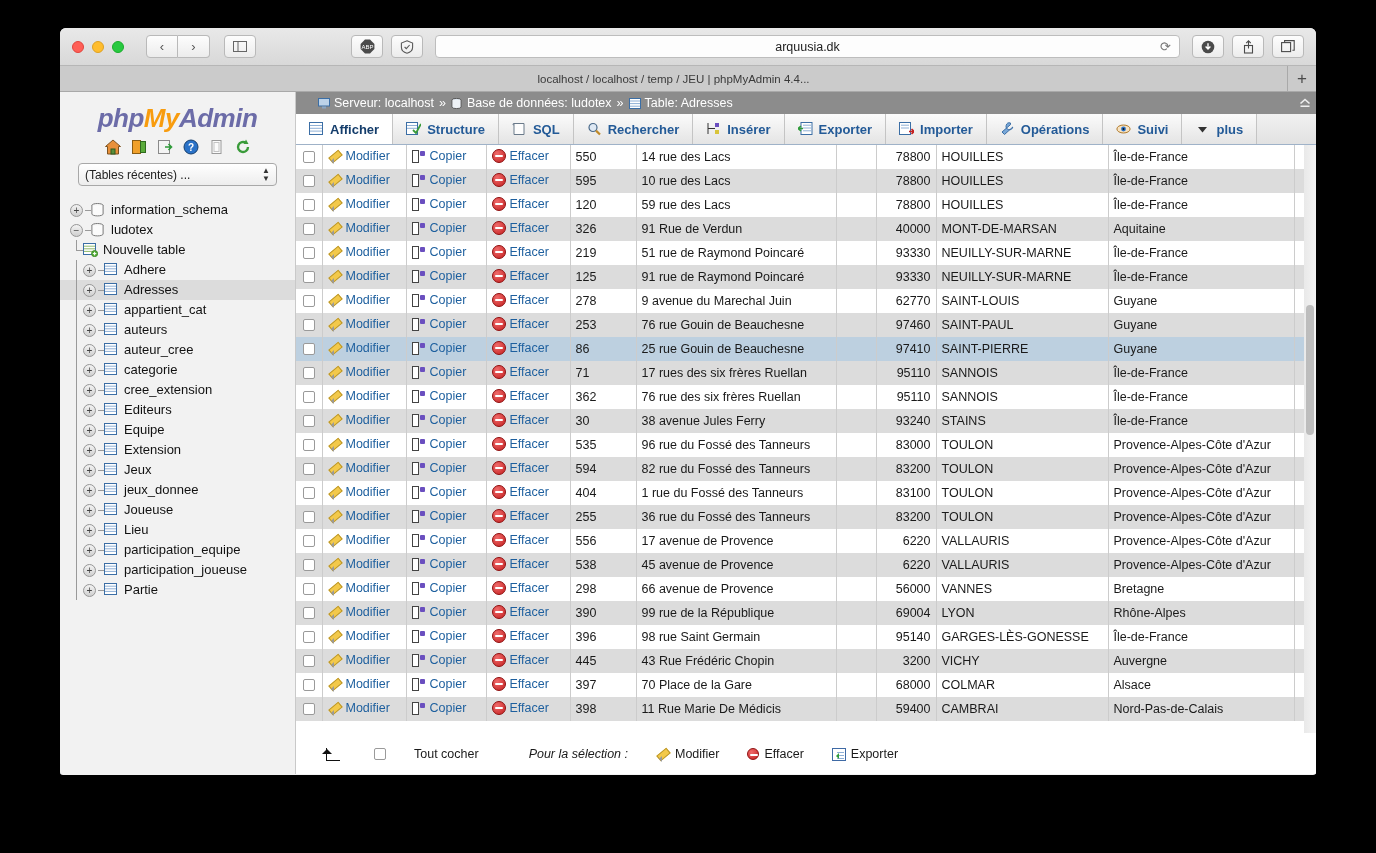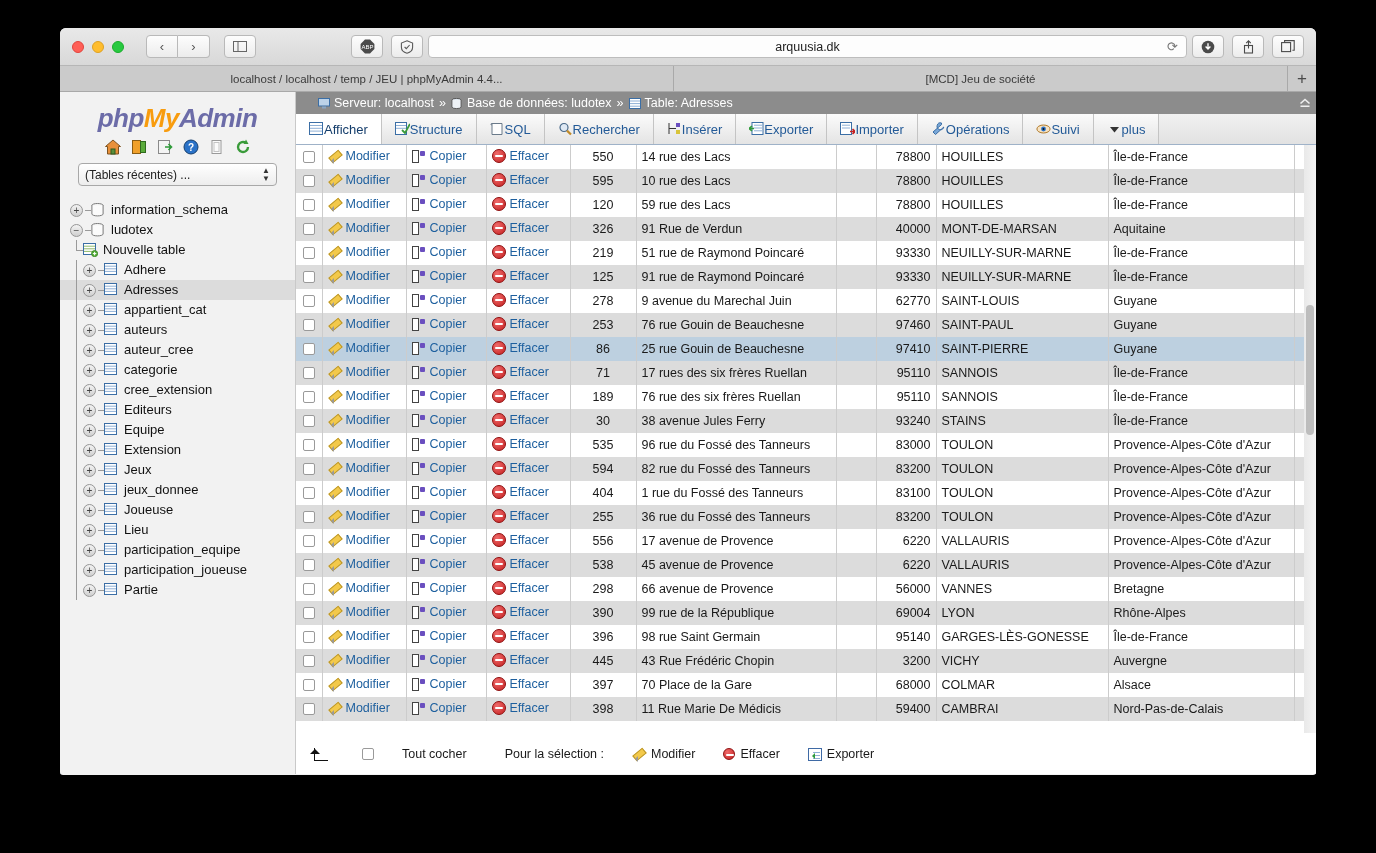--- a/index.html
+++ b/index.html
@@ -52,21 +52,21 @@
     width: 32px; height: 23px;
     background: linear-gradient(#fdfdfd, #ececec);
     border: 1px solid #b9b9b9; border-radius: 4px;
     display: flex; align-items: center; justify-content: center;
   }
   .tbgroup { display: flex; gap: 8px; }
 
   #urlbar {
     flex: 1;
     height: 23px;
-    margin: 0 5px;
+    margin: 0 12px;
     background: #fdfdfd;
     border: 1px solid #bdbdbd;
     border-radius: 4px;
     display: flex; align-items: center;
     position: relative;
   }
   #urlbar .url {
     position: absolute; left: 0; right: 0;
     text-align: center;
     font-size: 12.5px; color: #222;
@@ -208,23 +208,23 @@
 
   #tabs {
     height: 31px;
     background: linear-gradient(#f1f1f1,#e2e2e2);
     border-bottom: 1px solid #9fb2c8;
     display: flex;
     position: relative;
     z-index: 5;
   }
   .ptab {
-    display: flex; align-items: center; gap: 0;
+    display: flex; align-items: center; gap: 6px;
     padding: 0 13px;
-    font-size: 13px; font-weight: normal;
+    font-size: 13px; font-weight: bold;
     color: #235a97;
     border-right: 1px solid #c4c4c4;
     background: linear-gradient(#fbfbfb,#e4e4e4);
     white-space: nowrap;
   }
   .ptab.active { background: #ffffff; color: #143d6b; }
   .ptab .ic { width: 15px; height: 14px; flex: none; }
 
   
   #tablewrap {
@@ -247,21 +247,21 @@
   table#grid td {
     padding: 0 5px;
     border-right: 1px solid #ccc;
     white-space: nowrap;
     overflow: hidden;
   }
   td.c-check { width: 26px; text-align: center; border-right: none; padding:0; }
   td.c-edit  { width: 84px; border-right: none; }
   td.c-copy  { width: 80px; border-right: none; }
   td.c-del   { width: 84px; border-right: none; }
-  td.c-num   { width: 66px; text-align: center; }
+  td.c-num   { width: 66px; text-align: left; }
   td.c-addr  { width: 200px; }
   td.c-pad   { width: 40px; }
   td.c-cp    { width: 60px; text-align: right; }
   td.c-city  { width: 172px; }
   td.c-reg   { width: 186px; }
   td.c-id    { width: 80px; text-align: right; color: #1d5f9e; }
   td.c-id.nul { color: #444; font-style: italic; }
 
   .cb {
     width: 12px; height: 12px;
@@ -311,21 +311,21 @@
     border:1px solid #3f6aa5; background:#fff; }
   .expic i { position:absolute; left:4px; right:1px; height:1px; background:#8fb0d6; }
   .expic i:nth-child(1){top:3px}.expic i:nth-child(2){top:6px}.expic i:nth-child(3){top:9px}
   .expic:after {
     content:""; position:absolute; left:0; top:4px; width:0;height:0;
     border:3px solid transparent; border-right-color:#2f9b3a;
   }
 
   
   #footer {
-    position: absolute; left: 0; right: 0; bottom: 0;
+    position: absolute; left: 12px; right: 0; bottom: 0;
     height: 41px;
     background: #fff;
     display: flex; align-items: center;
     gap: 28px;
     padding-left: 14px;
     font-size: 12.5px;
     color: #1a1a1a;
     border-top: 1px solid #fff;
   }
   #arrowup {
@@ -335,21 +335,21 @@
     content:""; position:absolute; left:4px; top:4px; width:1px; height:13px; background:#111;
   }
   #arrowup:after {
     content:""; position:absolute; left:4px; top:16px; width:14px; height:1px; background:#111;
   }
   #arrowup span {
     position:absolute; left:0px; top:0px; width:0;height:0;
     border:5px solid transparent; border-bottom-color:#111;
   }
   #footer .fitem { display: inline-flex; align-items: center; gap: 5px; }
-  #footer .sel-label { margin-left: 10px; }
+  #footer .sel-label { font-style: italic; margin-left: 22px; }
 
   
   #vscroll {
     position: absolute; right: 2px; top: 160px;
     width: 8px; height: 130px;
     background: #b4b4b4; border-radius: 4px;
     opacity: .85;
   }
   #sb-left {
     position: absolute; right: 0; top: 0; bottom: 0; width: 12px;
@@ -416,21 +416,20 @@
         <svg width="14" height="13" viewBox="0 0 14 13">
           <rect x="0.6" y="2.6" width="9" height="9" fill="none" stroke="#4a4a4a" stroke-width="1.1"></rect>
           <path d="M3.6 2.4 V0.6 H13.2 V10.2 H11.4" fill="none" stroke="#4a4a4a" stroke-width="1.1"></path>
         </svg>
       </div>
     </div>
   </div>
 
   <div id="tabstrip">
     <div class="btab">localhost / localhost / temp / JEU | phpMyAdmin 4.4...</div>
-    <div class="btab">[MCD] Jeu de société</div>
     <div id="newtab">+</div>
   </div>
 
   <div id="page">
 
     <div id="sidebar">
       <div id="logo">
         <span class="php">php</span><span class="my">My</span><span class="admin">Admin</span>
       </div>
 
@@ -1068,21 +1067,21 @@
                     <span>Modifier</span>
                   </span></td>
                 <td class="c-copy"><span class="act">
                     <span class="copyic glyph"></span>
                     <span>Copier</span>
                   </span></td>
                 <td class="c-del"><span class="act">
                     <span class="delic glyph"></span>
                     <span>Effacer</span>
                   </span></td>
-                <td class="c-num">189</td>
+                <td class="c-num">362</td>
                 <td class="c-addr">76 rue des six frères Ruellan</td>
                 <td class="c-pad"></td>
                 <td class="c-cp">95110</td>
                 <td class="c-city">SANNOIS</td>
                 <td class="c-reg">Île-de-France</td>
                 <td class="c-id">2976179</td>
               </tr>
               <tr class="even">
                 <td class="c-check"><span class="cb"></span></td>
                 <td class="c-edit"><span class="act">

